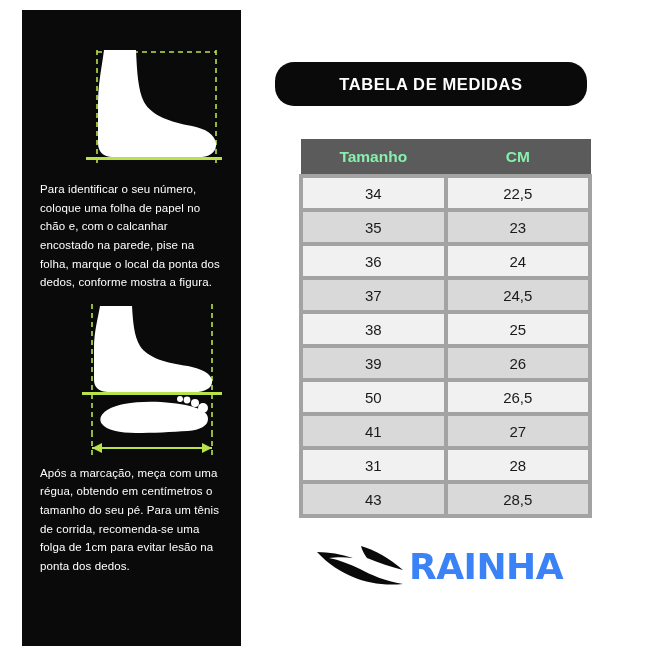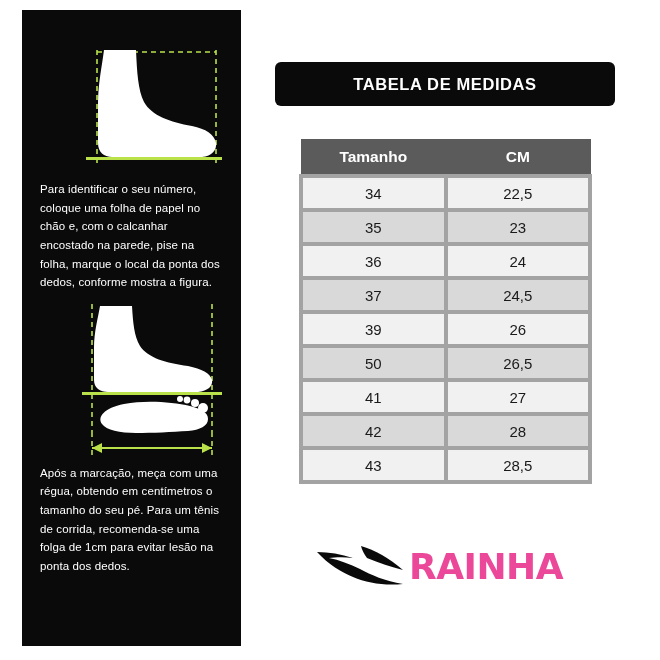--- a/index.html
+++ b/index.html
@@ -83,24 +83,24 @@
     letter-spacing: 0.1px;
     margin: 8px 0 0 0;
   }
   .left-text.second { margin-top: 4px; }
 
   
   .title-pill {
     position: absolute;
     left: 275px;
     top: 62px;
-    width: 340px;
+    width: 312px;
     height: 44px;
     background: #0a0a0a;
-    border-radius: 6px;
+    border-radius: 19px;
     display: flex;
     align-items: center;
     justify-content: center;
     color: #ffffff;
     font-size: 16.5px;
     font-weight: bold;
     letter-spacing: 0.6px;
   }
 
   
@@ -115,21 +115,21 @@
   .size-table th, .size-table td {
     border: 4px solid #a3a3a3;
     text-align: center;
     font-size: 15px;
     color: #1a1a1a;
     height: 30px;
     padding: 0;
   }
   .size-table thead th {
     background: #5b5b5b;
-    color: #ffffff;
+    color: #86efac;
     font-size: 15.5px;
     font-weight: bold;
     height: 34px;
     border: 1px solid #5b5b5b;
   }
   .size-table tbody tr:nth-child(odd) td {
     background: #f1f1f1;
   }
   .size-table tbody tr:nth-child(even) td {
     background: #d9d9d9;
@@ -148,21 +148,21 @@
   .brand-mark {
     width: 92px;
     height: 46px;
     position: relative;
     flex: 0 0 auto;
   }
   .brand-word {
     font-family: "DejaVu Sans", sans-serif;
     font-size: 36px;
     font-weight: bold;
-    color: #ec4899;
+    color: #3b82f6;
     letter-spacing: -0.5px;
     margin-left: 2px;
     line-height: 1;
   }
 </style>
 </head>
 <body>
 
 <div id="page">
 
@@ -251,33 +251,37 @@
       </tr>
       <tr>
         <td>36</td>
         <td>24</td>
       </tr>
       <tr>
         <td>37</td>
         <td>24,5</td>
       </tr>
       <tr>
+        <td>38</td>
+        <td>25</td>
+      </tr>
+      <tr>
         <td>39</td>
         <td>26</td>
       </tr>
       <tr>
         <td>50</td>
         <td>26,5</td>
       </tr>
       <tr>
         <td>41</td>
         <td>27</td>
       </tr>
       <tr>
-        <td>42</td>
+        <td>31</td>
         <td>28</td>
       </tr>
       <tr>
         <td>43</td>
         <td>28,5</td>
       </tr>
     </tbody>
   </table>
 
   <div class="brand">

